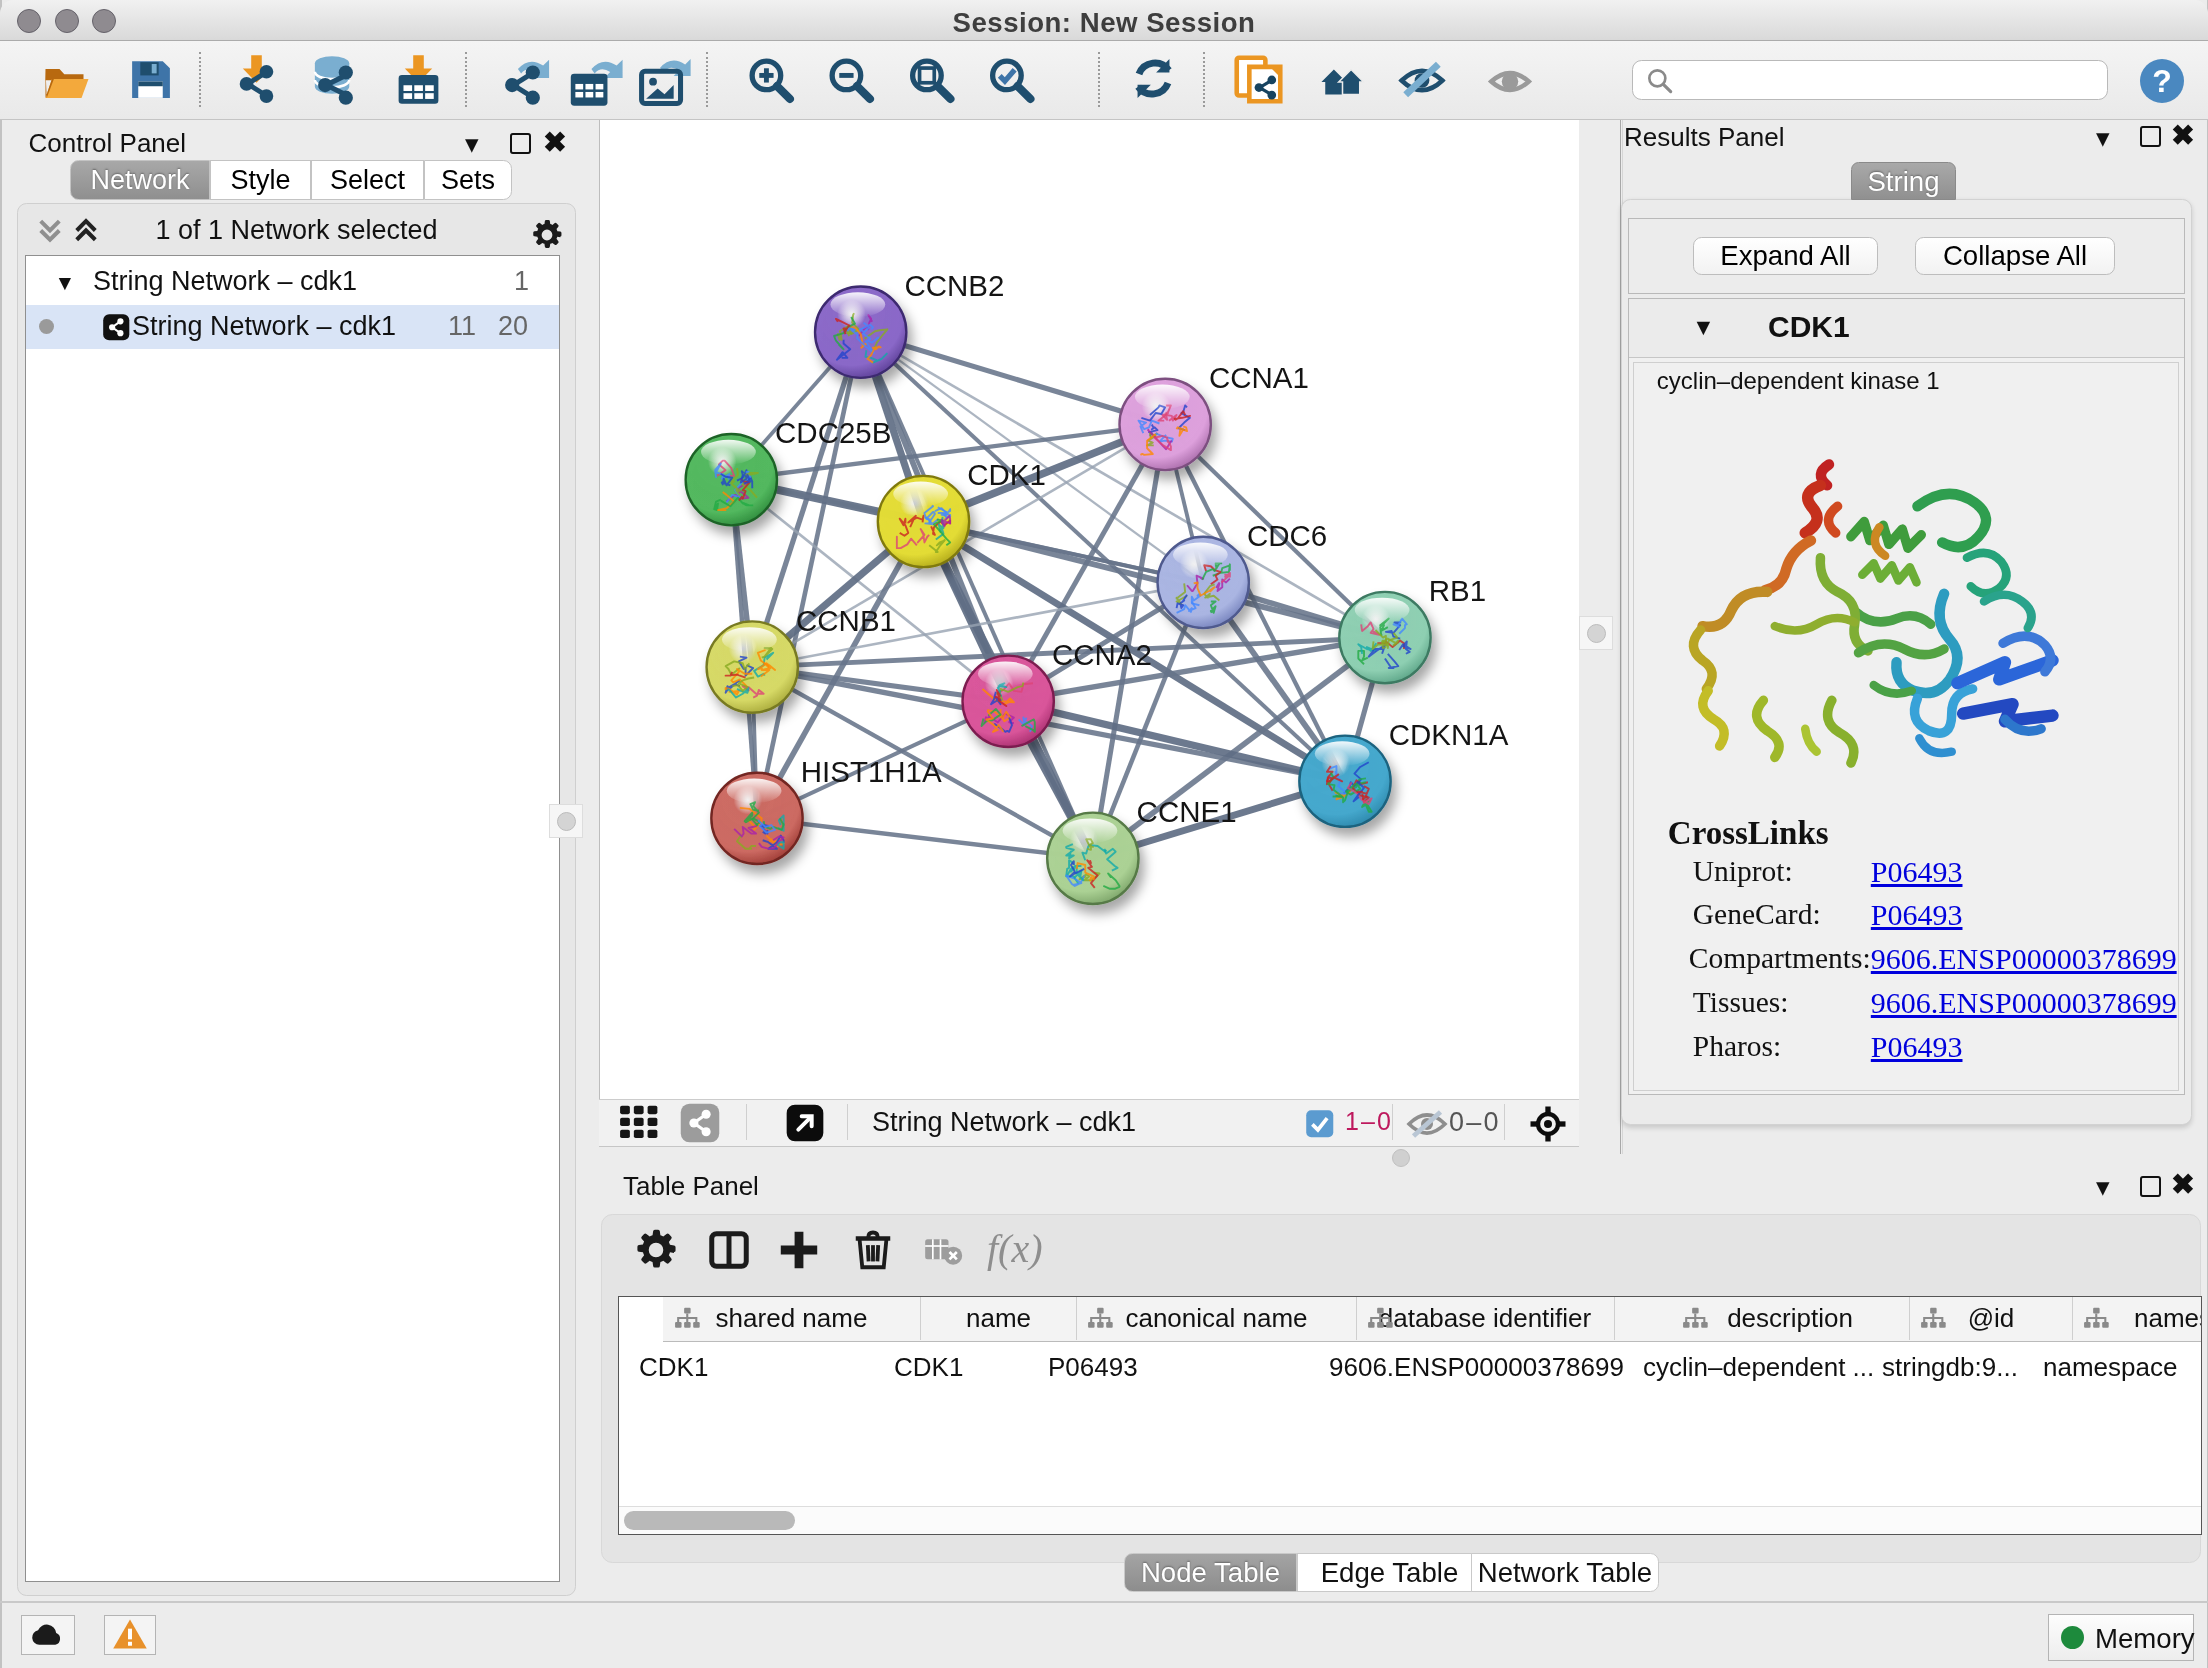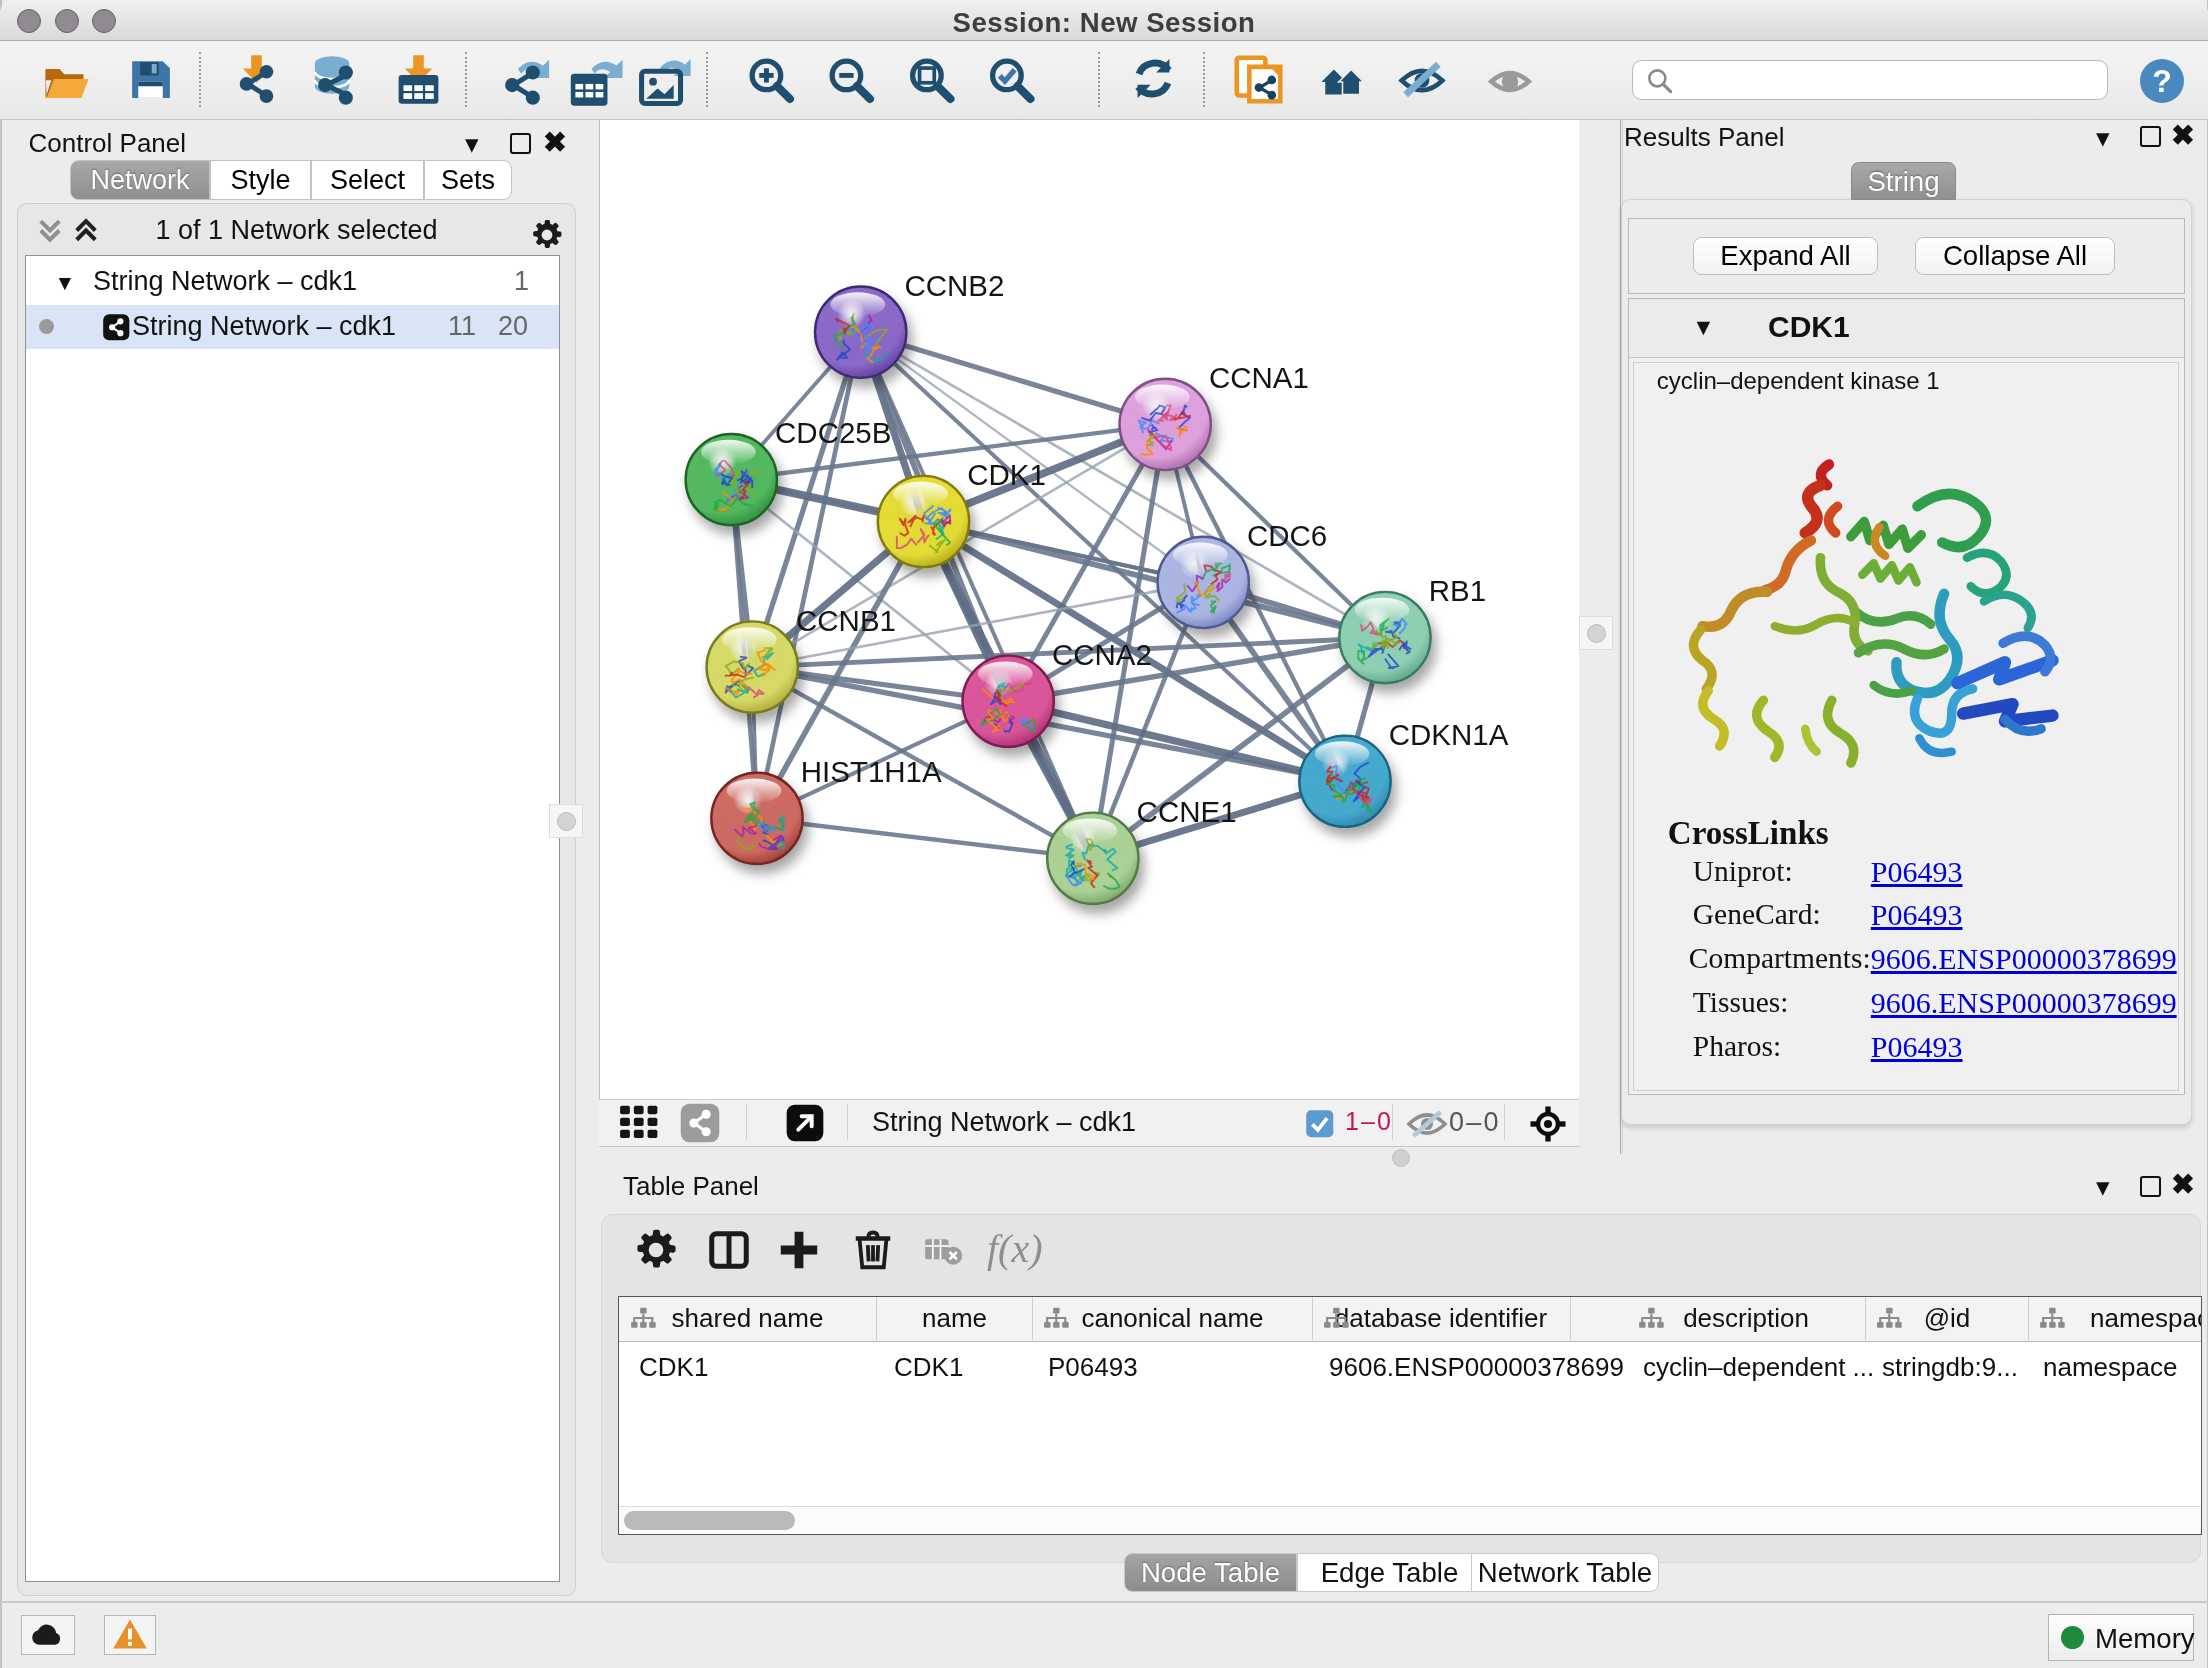--- a/index.html
+++ b/index.html
@@ -32,21 +32,21 @@
   .canvas { left:599px; top:120px; width:980px; height:980px; background:#fff; border-left:1.9px solid #bdbdbd; }
   .netbar { left:599px; top:1099px; width:980px; height:48px; background:#f1f1f1; border-top:1.9px solid #cccccc; border-bottom:1.9px solid #c6c6c6; }
 
   .rp-line { left:1620px; top:120px; width:2.9px; height:1034px; border-left:1.9px solid #a8a8a8; border-right:1px solid #d6d6d6; }
   .stringtab { left:1851px; top:162px; width:105px; height:38px; background:linear-gradient(#a9a9a9,#909090); border:1px solid #8a8a8a; border-radius:7.6px 7.6px 0 0; color:#fff; font-size:27.6px; text-align:center; line-height:38px; text-shadow:0 -1px 1.9px #666;}
   .rp-outer { left:1621px; top:199px; width:571px; height:926px; background:#ebebeb; border:1px solid #d2d2d2; border-radius:9.5px; box-shadow:0 2.9px 5.7px rgba(0,0,0,0.15); }
   .btn { background:linear-gradient(#ffffff,#f2f2f2); border:1.9px solid #bdbdbd; border-radius:8.6px; font-size:27.6px; text-align:center; color:#000; }
   .serif { font-family:"Liberation Serif", serif; }
   a.xlink { color:#0000dd; text-decoration:underline; }
   .tp-tool { left:601px; top:1214px; width:1600px; height:349px; background:#e4e4e4; border:1px solid #d8d8d8; border-radius:11.4px; }
-  .tbl { left:618px; top:1296px; width:1584px; height:239px; background:#fff; border:1.9px solid #555; overflow:hidden; }
+  .tbl { left:618px; top:1296px; width:1584px; height:239px; background:#fff; border:1.9px solid #555; overflow:hidden;padding-left:44px; }
   .tbl-header { height:45px; background:#f3f3f3; border-bottom:1.9px solid #bbb; position:relative; }
   .th { position:absolute; top:0; height:43px; font-size:26px; line-height:43px; text-align:center; color:#111; border-right:1.9px solid #cfcfcf; }
   .td { position:absolute; top:9.5px; font-size:26px; color:#111; }
   .hscroll { position:absolute; left:0px; bottom:0px; width:100%; height:28.5px; background:#fbfbfb; border-top:1px solid #ddd; }
   .hthumb { position:absolute; left:4.8px; top:4.8px; width:171px; height:19px; border-radius:9.5px; background:#b9b9b9; }
 
   .btab { top:1553px; height:39px; font-size:27.6px; text-align:center; line-height:38px; border:1px solid #c9c9c9; background:#fff; }
   .btabsel { background:linear-gradient(#a4a4a4,#8d8d8d); color:#fff; border-radius:8.6px 0 0 8.6px; text-shadow:0 -1px 1.9px #666;}
 
   .statusline { left:0; top:1601px; width:2208px; height:1.9px; background:#c9c9c9; }

